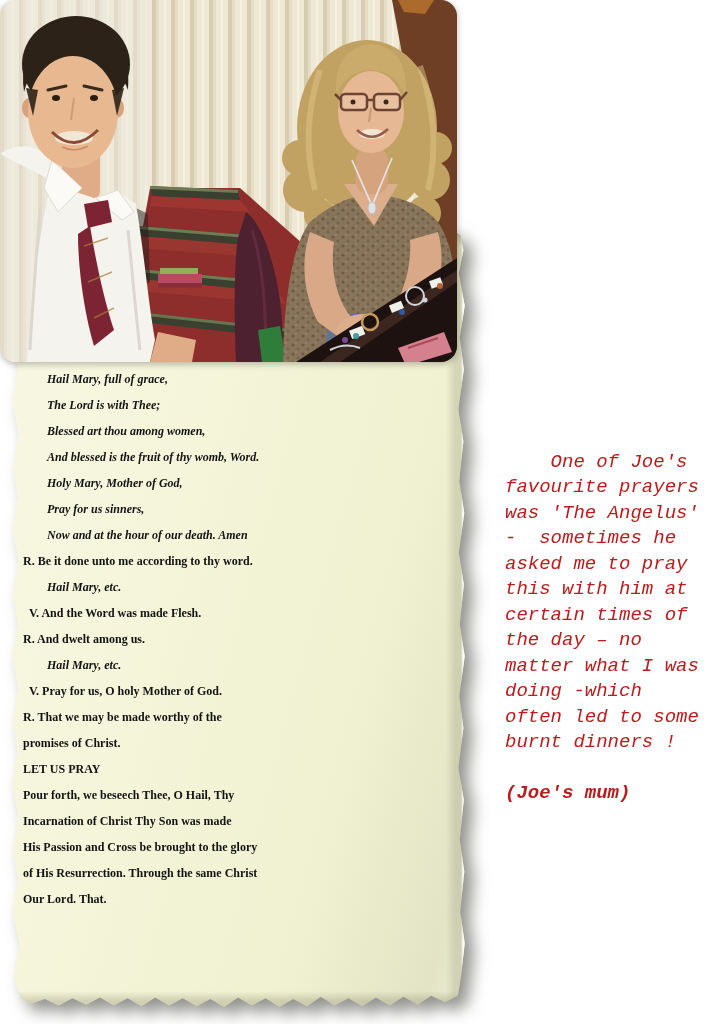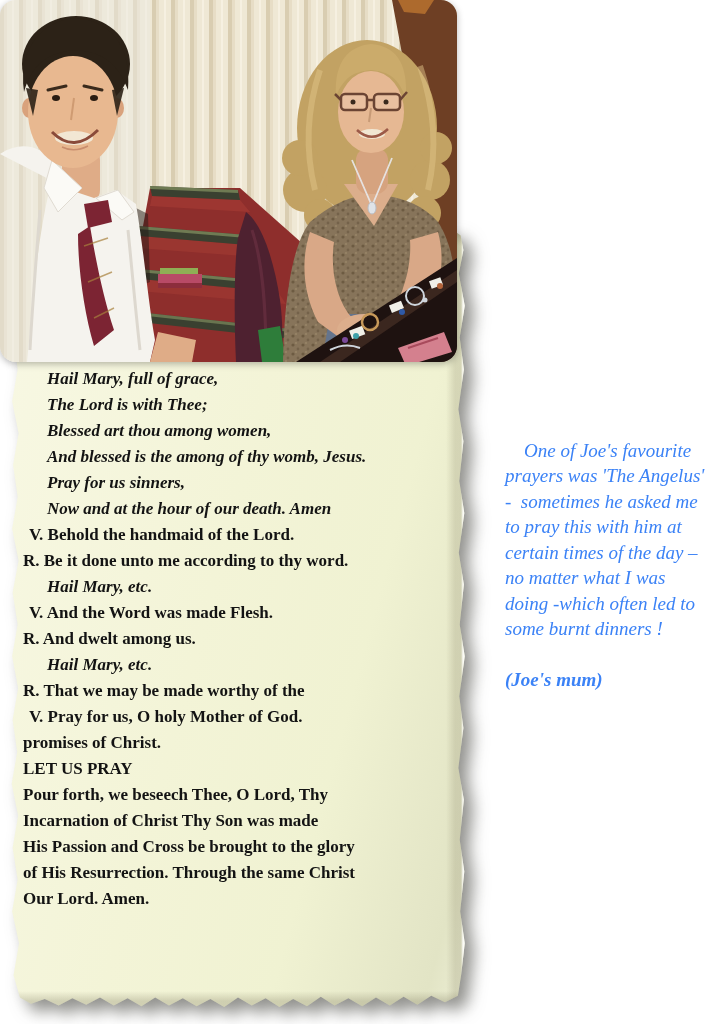--- a/index.html
+++ b/index.html
@@ -20,30 +20,30 @@
   .panel-wrap{position:absolute;left:8px;top:218px;width:460px;height:797px;
               filter:drop-shadow(9px 9px 8px rgba(55,55,48,.55));z-index:1;}
   .panel{width:100%;height:100%;position:relative;
     background:
       linear-gradient(to bottom, rgba(255,255,255,.95) 0 5px, rgba(120,115,88,.32) 7px 16px, rgba(0,0,0,0) 28px),
       linear-gradient(to top, rgba(255,255,255,.9) 0 5px, rgba(120,115,88,.28) 7px 14px, rgba(0,0,0,0) 24px),
       linear-gradient(to left, rgba(255,255,255,.85) 0 5px, rgba(140,135,105,.25) 7px 13px, rgba(0,0,0,0) 22px),
       linear-gradient(105deg, #f8f8e4 0%, #f3f4d7 45%, #f0f2d2 70%, #e2e4c5 93%, #eef0d6 100%);
     clip-path:polygon(1.8% 1.6%,4% .9%,6.5% 1.8%,9% .7%,12% 1.6%,15% .8%,18% 1.9%,21% 1%,24% 2%,27% .8%,30% 1.7%,33% .6%,36% 1.8%,39% 1%,42% 2.1%,45% 1.1%,48% 1.9%,51% .8%,54% 1.7%,57% 2.4%,60% 1.2%,63% 2.2%,66% 1%,69% 2%,72% 1.1%,75% 2.3%,78% 1.2%,81% 2.1%,84% 1%,87% 2.2%,90% 1.1%,93% 2%,96% 1.2%,98.4% 2.2%,99% 4%,98% 7%,99.3% 11%,98.2% 15%,99.1% 19%,97.9% 24%,99% 28%,98.1% 33%,99.2% 37%,98% 42%,99.1% 46%,98.2% 51%,99.3% 55%,98.1% 60%,99% 64%,97.9% 69%,99.1% 73%,98.2% 78%,99.2% 82%,98.3% 87%,99.3% 91%,98.5% 95%,97.8% 97.6%,95% 98.4%,92% 97.6%,89% 98.7%,86% 97.7%,83% 98.8%,80% 97.8%,77% 98.9%,74% 97.9%,71% 98.8%,68% 97.7%,65% 98.9%,62% 98%,59% 99%,56% 97.9%,53% 98.8%,50% 97.8%,47% 99%,44% 98%,41% 98.9%,38% 97.9%,35% 98.8%,32% 97.8%,29% 98.9%,26% 97.9%,23% 98.8%,20% 97.8%,17% 98.7%,14% 97.9%,11% 98.8%,8% 98%,5% 98.6%,2.6% 97.8%,1.2% 95%,2.4% 91%,.9% 87%,2.1% 83%,1% 79%,2.2% 75%,.8% 71%,2% 67%,1% 63%,2.2% 59%,.9% 55%,2.1% 51%,1% 47%,2.3% 43%,.9% 39%,2.1% 35%,1.1% 31%,2.3% 27%,.9% 23%,2.1% 19%,1.2% 15%,2.4% 11%,1.1% 7%,2.2% 4%);}
   .prayer{position:absolute;left:15px;top:44px;right:8px;
-          font-weight:bold;font-size:17px;line-height:26px;color:#131313;}
+          font-weight:bold;font-size:12px;line-height:26px;color:#131313;}
   .pline{white-space:pre-wrap;}
   .pline.ind{padding-left:30px;}
   .pline.ind2{padding-left:24px;}
   .pline.iti{font-style:italic;}
   .pline.vsp{padding-left:6px;}
 
   
-  .note{position:absolute;left:505px;top:412px;width:203px;
-        font-style:italic;font-size:19px;line-height:25.5px;color:#3b82f6;white-space:pre-wrap;}
+  .note{position:absolute;left:505px;top:424px;width:203px;
+        font-style:italic;font-size:19px;line-height:25.5px;color:#b91c1c;white-space:pre-wrap;font-family:Liberation Mono, monospace;}
   .note-author{font-weight:bold;}
 
   .photo-stack{position:absolute;inset:0;z-index:2;pointer-events:none;}
   .photo-stack > *{pointer-events:auto;}
 </style>
 </head>
 <body>
 
 <div class="page">
 
@@ -55,38 +55,38 @@
   <div class="panel-wrap">
     <div class="panel">
       <div class="prayer">
           <div class="pline">V. The Angel of the Lord</div>
           <div class="pline ind">declared unto Mary.</div>
           <div class="pline">R. And she conceived of</div>
           <div class="pline ind">the Holy Spirit.</div>
           <div class="pline iti ind2">Hail Mary, full of grace,</div>
           <div class="pline iti ind2">The Lord is with Thee;</div>
           <div class="pline iti ind2">Blessed art thou among women,</div>
-          <div class="pline iti ind2">And blessed is the among of thy womb, Jesus.</div>
+          <div class="pline iti ind2">And blessed is the fruit of thy womb, Word.</div>
+          <div class="pline iti ind2">Holy Mary, Mother of God,</div>
           <div class="pline iti ind2">Pray for us sinners,</div>
           <div class="pline iti ind2">Now and at the hour of our death. Amen</div>
-          <div class="pline vsp">V. Behold the handmaid of the Lord.</div>
           <div class="pline">R. Be it done unto me according to thy word.</div>
           <div class="pline iti ind2">Hail Mary, etc.</div>
           <div class="pline vsp">V. And the Word was made Flesh.</div>
           <div class="pline">R. And dwelt among us.</div>
           <div class="pline iti ind2">Hail Mary, etc.</div>
+          <div class="pline vsp">V. Pray for us, O holy Mother of God.</div>
           <div class="pline">R. That we may be made worthy of the</div>
-          <div class="pline vsp">V. Pray for us, O holy Mother of God.</div>
           <div class="pline">promises of Christ.</div>
           <div class="pline">LET US PRAY</div>
-          <div class="pline">Pour forth, we beseech Thee, O Lord, Thy</div>
+          <div class="pline">Pour forth, we beseech Thee, O Hail, Thy</div>
           <div class="pline">Incarnation of Christ Thy Son was made</div>
           <div class="pline">His Passion and Cross be brought to the glory</div>
           <div class="pline">of His Resurrection. Through the same Christ</div>
-          <div class="pline">Our Lord. Amen.</div>
+          <div class="pline">Our Lord. That.</div>
         </div>
     </div>
   </div>
 
   <figure class="photo photo-stack">
     <svg viewBox="0 0 457 362">
       <defs>
         <pattern id="pleat" width="19" height="362" patternUnits="userSpaceOnUse">
           <rect width="19" height="362" fill="#efe8d5"></rect>
           <rect width="4" height="362" fill="#d9cdb1"></rect>

